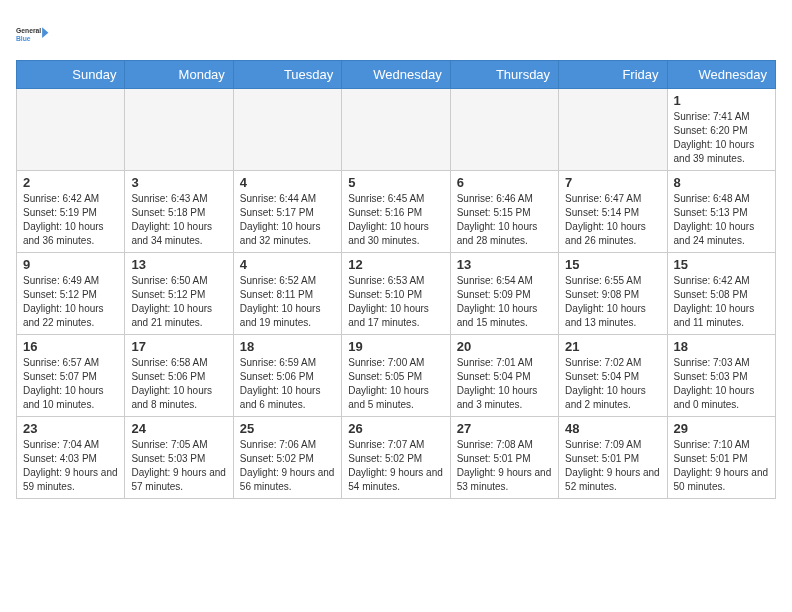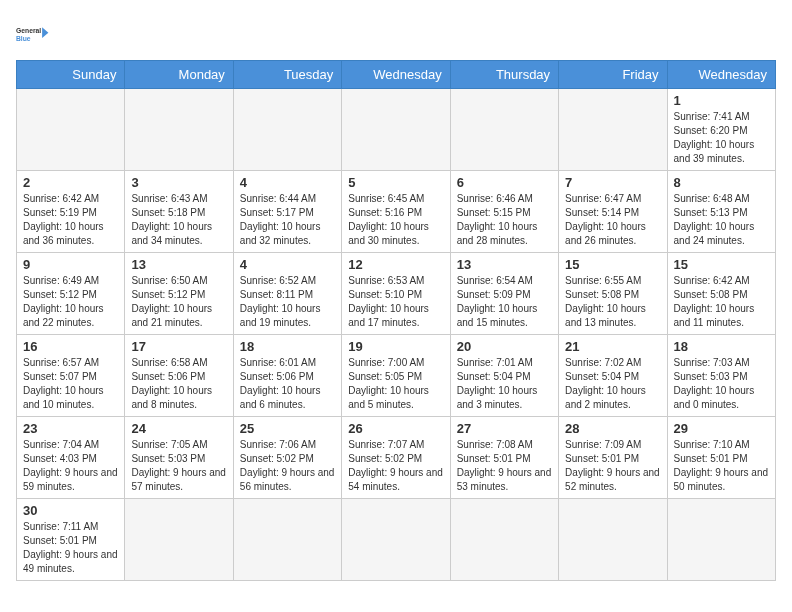--- a/index.html
+++ b/index.html
@@ -204,21 +204,21 @@
         <td>
           <span class="day-number">13</span>
           <div class="day-info">Sunrise: 6:54 AM
 Sunset: 5:09 PM
 Daylight: 10 hours
 and 15 minutes.</div>
         </td>
         <td>
           <span class="day-number">15</span>
           <div class="day-info">Sunrise: 6:55 AM
-Sunset: 5:08 PM
+Sunset: 9:08 PM
 Daylight: 10 hours
 and 13 minutes.</div>
         </td>
         <td>
           <span class="day-number">15</span>
           <div class="day-info">Sunrise: 6:42 AM
 Sunset: 5:08 PM
 Daylight: 10 hours
 and 11 minutes.</div>
         </td>
@@ -233,21 +233,21 @@
         </td>
         <td>
           <span class="day-number">17</span>
           <div class="day-info">Sunrise: 6:58 AM
 Sunset: 5:06 PM
 Daylight: 10 hours
 and 8 minutes.</div>
         </td>
         <td>
           <span class="day-number">18</span>
-          <div class="day-info">Sunrise: 6:01 AM
+          <div class="day-info">Sunrise: 6:59 AM
 Sunset: 5:06 PM
 Daylight: 10 hours
 and 6 minutes.</div>
         </td>
         <td>
           <span class="day-number">19</span>
           <div class="day-info">Sunrise: 7:00 AM
 Sunset: 5:05 PM
 Daylight: 10 hours
 and 5 minutes.</div>
@@ -304,43 +304,28 @@
 and 54 minutes.</div>
         </td>
         <td>
           <span class="day-number">27</span>
           <div class="day-info">Sunrise: 7:08 AM
 Sunset: 5:01 PM
 Daylight: 9 hours
 and 53 minutes.</div>
         </td>
         <td>
-          <span class="day-number">28</span>
+          <span class="day-number">48</span>
           <div class="day-info">Sunrise: 7:09 AM
 Sunset: 5:01 PM
 Daylight: 9 hours
 and 52 minutes.</div>
         </td>
         <td>
           <span class="day-number">29</span>
           <div class="day-info">Sunrise: 7:10 AM
 Sunset: 5:01 PM
 Daylight: 9 hours
 and 50 minutes.</div>
         </td>
-      </tr>
-      <tr>
-        <td>
-          <span class="day-number">30</span>
-          <div class="day-info">Sunrise: 7:11 AM
-Sunset: 5:01 PM
-Daylight: 9 hours
-and 49 minutes.</div>
-        </td>
-        <td class="empty"></td>
-        <td class="empty"></td>
-        <td class="empty"></td>
-        <td class="empty"></td>
-        <td class="empty"></td>
-        <td class="empty"></td>
       </tr>
     </tbody>
 </table>
 
 </body></html>

